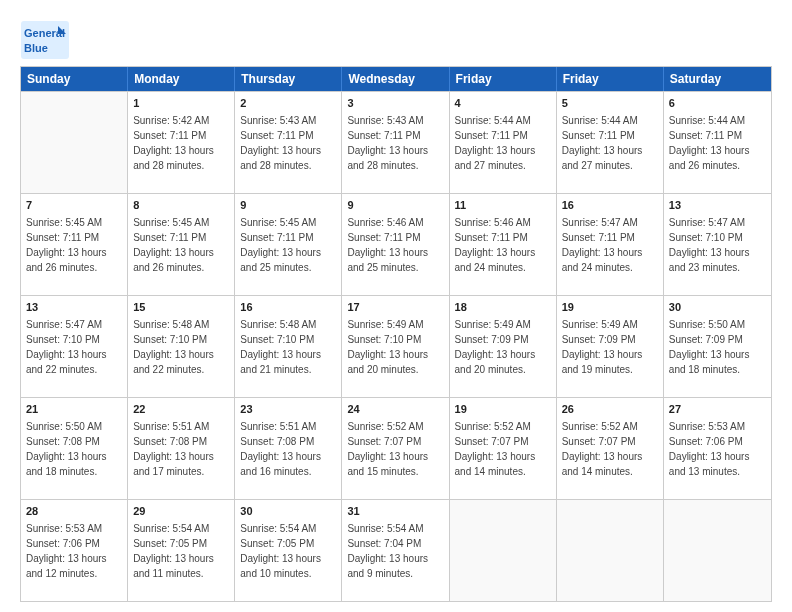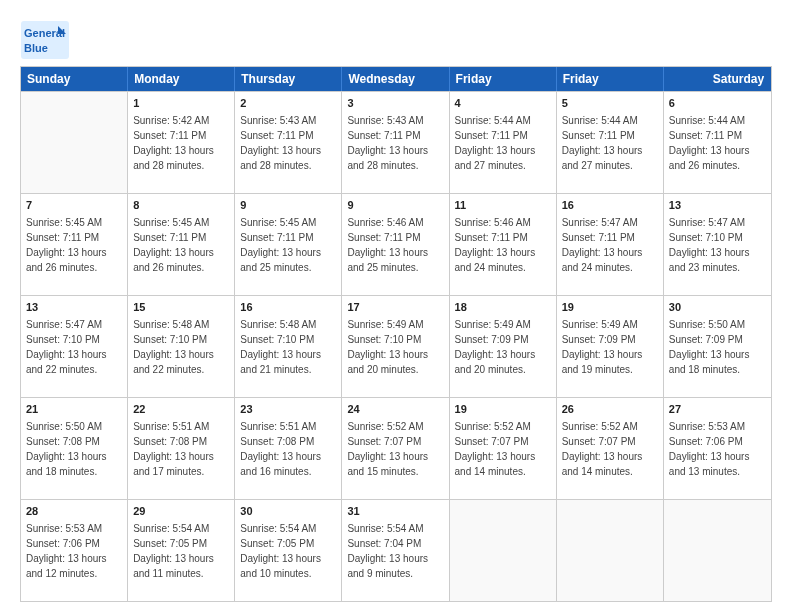--- a/index.html
+++ b/index.html
@@ -53,21 +53,21 @@
       background: #1a5fb5;
     }
     .cal-header-cell {
       color: #fff;
       font-size: 12px;
       font-weight: bold;
       padding: 5px 6px;
       text-align: left;
       border-right: 1px solid #3a7fd5;
     }
-    .cal-header-cell:last-child { border-right: none; margin-left: 43px; }
+    .cal-header-cell:last-child { border-right: none; }
     .cal-body {
       flex: 1;
       display: flex;
       flex-direction: column;
     }
     .cal-week {
       display: grid;
       grid-template-columns: repeat(7, 1fr);
       flex: 1;
       border-top: 1px solid #ccc;

